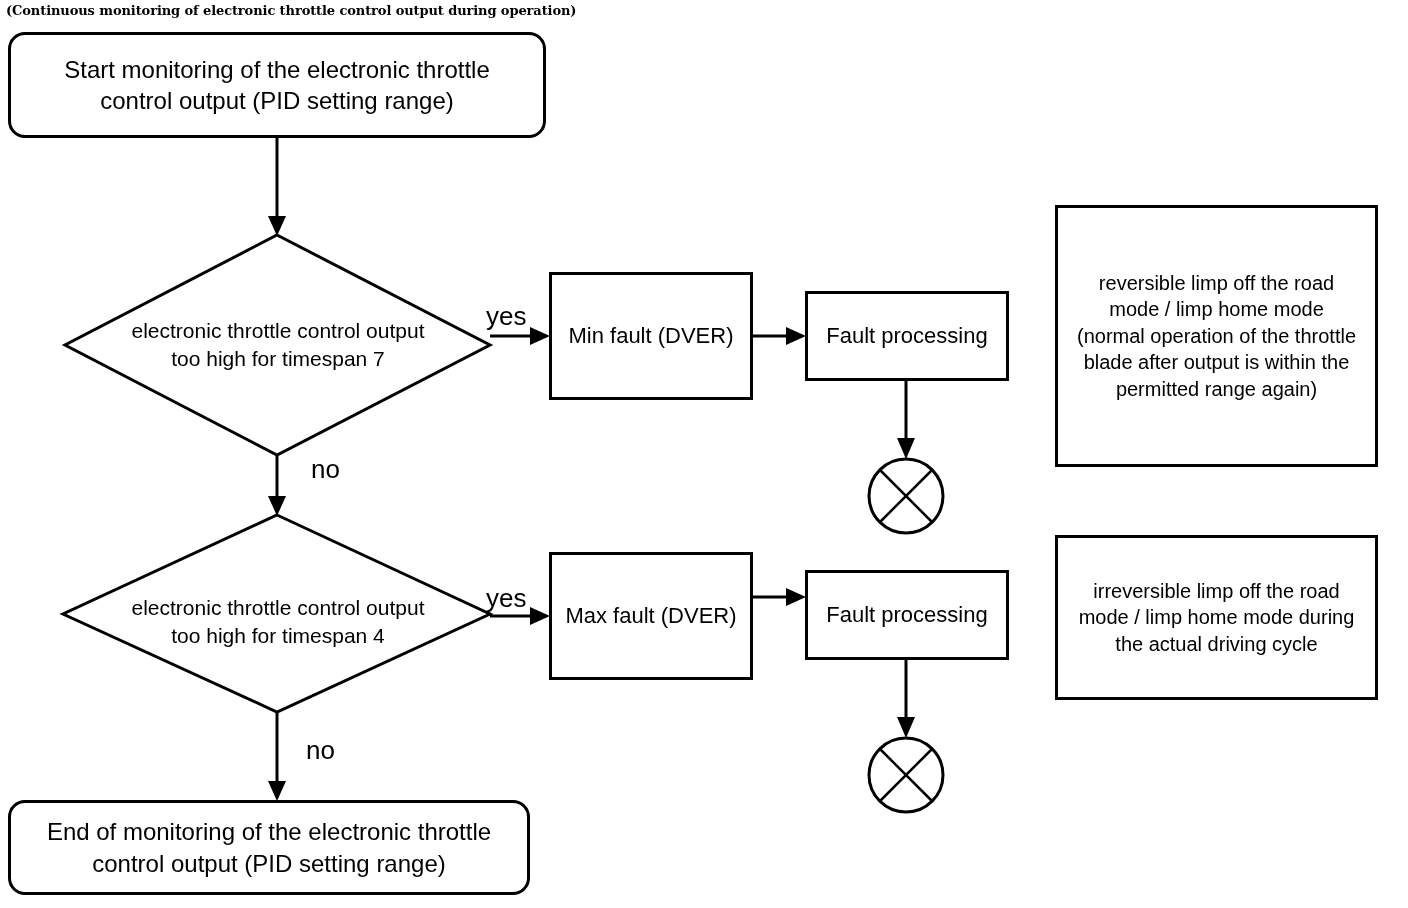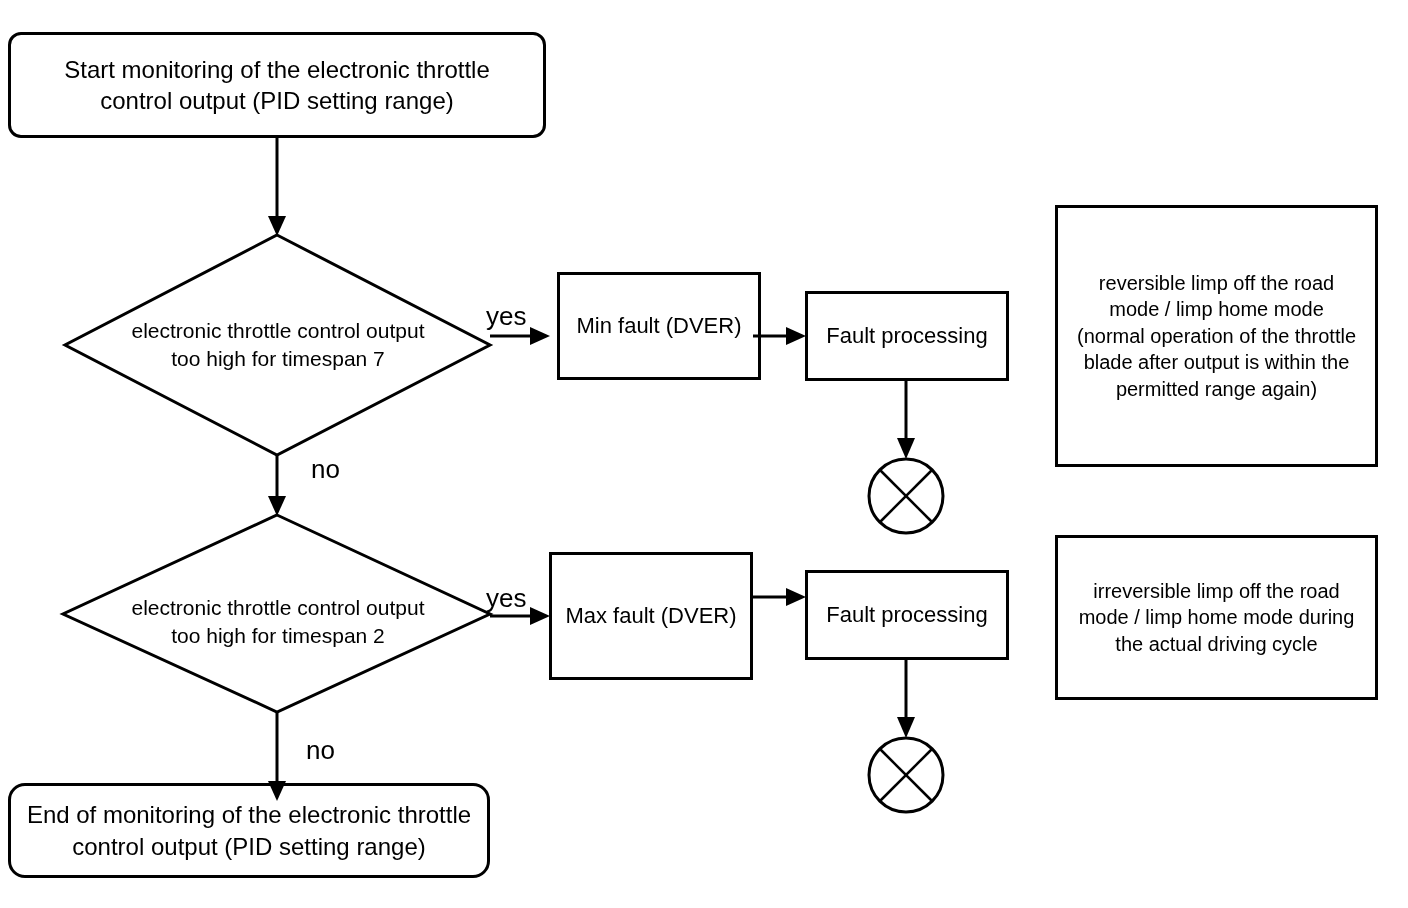--- a/index.html
+++ b/index.html
@@ -89,46 +89,47 @@
     stroke: #000000;
     stroke-width: 2.5;
   }
   .fillblack { fill: #000000; }
 </style>
 </head>
 <body>
 
 <div id="canvas">
 
+  <div class="header-caption" style="left:6px; top:4px;">(Continuous monitoring of electronic throttle control output during operation)</div>
 
-  <div class="node terminator" style="left:8px; top:32px; width:538px; height:106px; padding:0 18px;border-radius:13px;">Start monitoring of the electronic throttle control output (PID setting range)</div>
+  <div class="node terminator" style="left:8px; top:32px; width:538px; height:106px; padding:0 18px;">Start monitoring of the electronic throttle control output (PID setting range)</div>
 
   <div class="diamond-label" style="left:118px; top:285px; width:320px; height:120px;">electronic throttle control output too high for timespan 7</div>
 
   <div class="edge-label" style="left:486px; top:303px;">yes</div>
   <div class="edge-label" style="left:311px; top:456px;">no</div>
 
-  <div class="node process" style="left:549px; top:272px; width:204px; height:108px; padding:0 10px;margin-left:8px;">Min fault (DVER)</div>
+  <div class="node process" style="left:549px; top:272px; width:204px; height:128px; padding:0 10px;">Min fault (DVER)</div>
 
   <div class="node process" style="left:805px; top:291px; width:204px; height:90px; padding:0 10px;">Fault processing</div>
 
   <div class="node note" style="left:1055px; top:205px; width:323px; height:262px; padding:0 16px;">reversible limp off the road mode / limp home mode (normal operation of the throttle blade after output is within the permitted range again)</div>
 
-  <div class="diamond-label" style="left:118px; top:568px; width:320px; height:108px;">electronic throttle control output too high for timespan 2</div>
+  <div class="diamond-label" style="left:118px; top:568px; width:320px; height:108px;">electronic throttle control output too high for timespan 4</div>
 
   <div class="edge-label" style="left:486px; top:585px;">yes</div>
   <div class="edge-label" style="left:306px; top:737px;">no</div>
 
   <div class="node process" style="left:549px; top:552px; width:204px; height:128px; padding:0 10px;">Max fault (DVER)</div>
 
   <div class="node process" style="left:805px; top:570px; width:204px; height:90px; padding:0 10px;">Fault processing</div>
 
   <div class="node note" style="left:1055px; top:535px; width:323px; height:165px; padding:16px 12px;">irreversible limp off the road mode / limp home mode during the actual driving cycle</div>
 
-  <div class="node terminator" style="left:8px; top:783px; width:482px; height:95px; padding:0 4px;">End of monitoring of the electronic throttle control output (PID setting range)</div>
+  <div class="node terminator" style="left:8px; top:800px; width:522px; height:95px; padding:0 4px;">End of monitoring of the electronic throttle control output (PID setting range)</div>
 
   <svg class="overlay" viewBox="0 0 1408 908">
 
     <polygon class="stroke" points="277,235 490,345 277,455 65,345"></polygon>
 
     <polygon class="stroke" points="277,515 490,614 277,712 63,614"></polygon>
 
     <g>
       <line class="stroke" x1="277" y1="138" x2="277" y2="222"></line>
       <polygon class="fillblack" points="277,236 268,216 286,216"></polygon>

